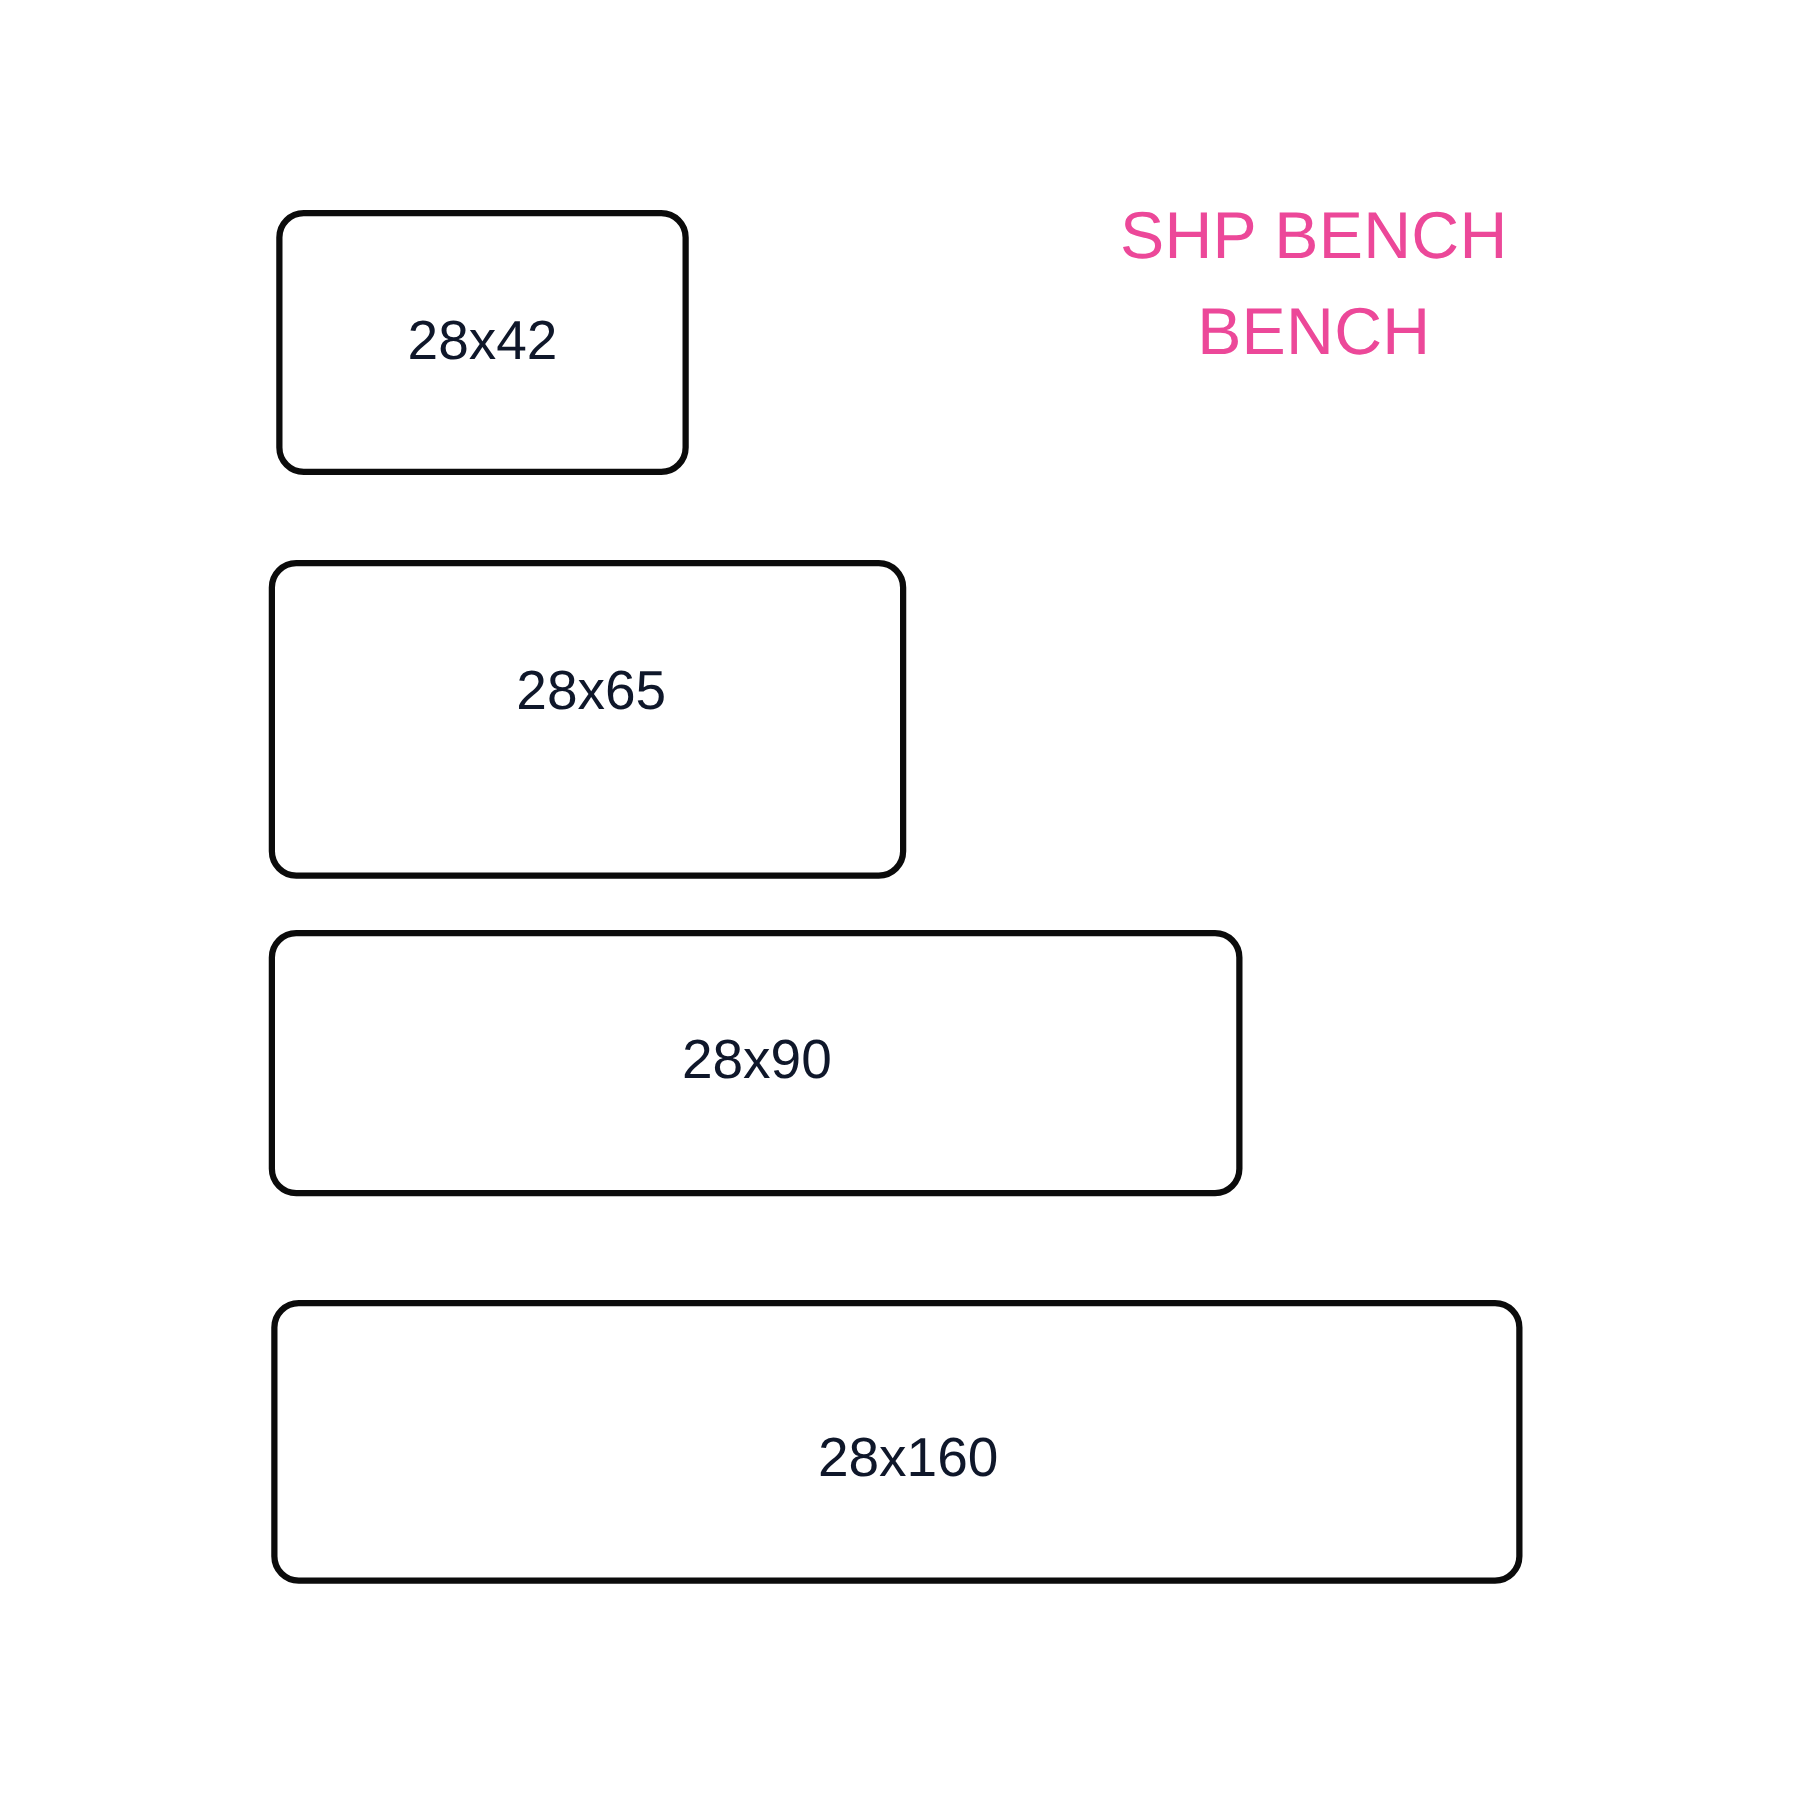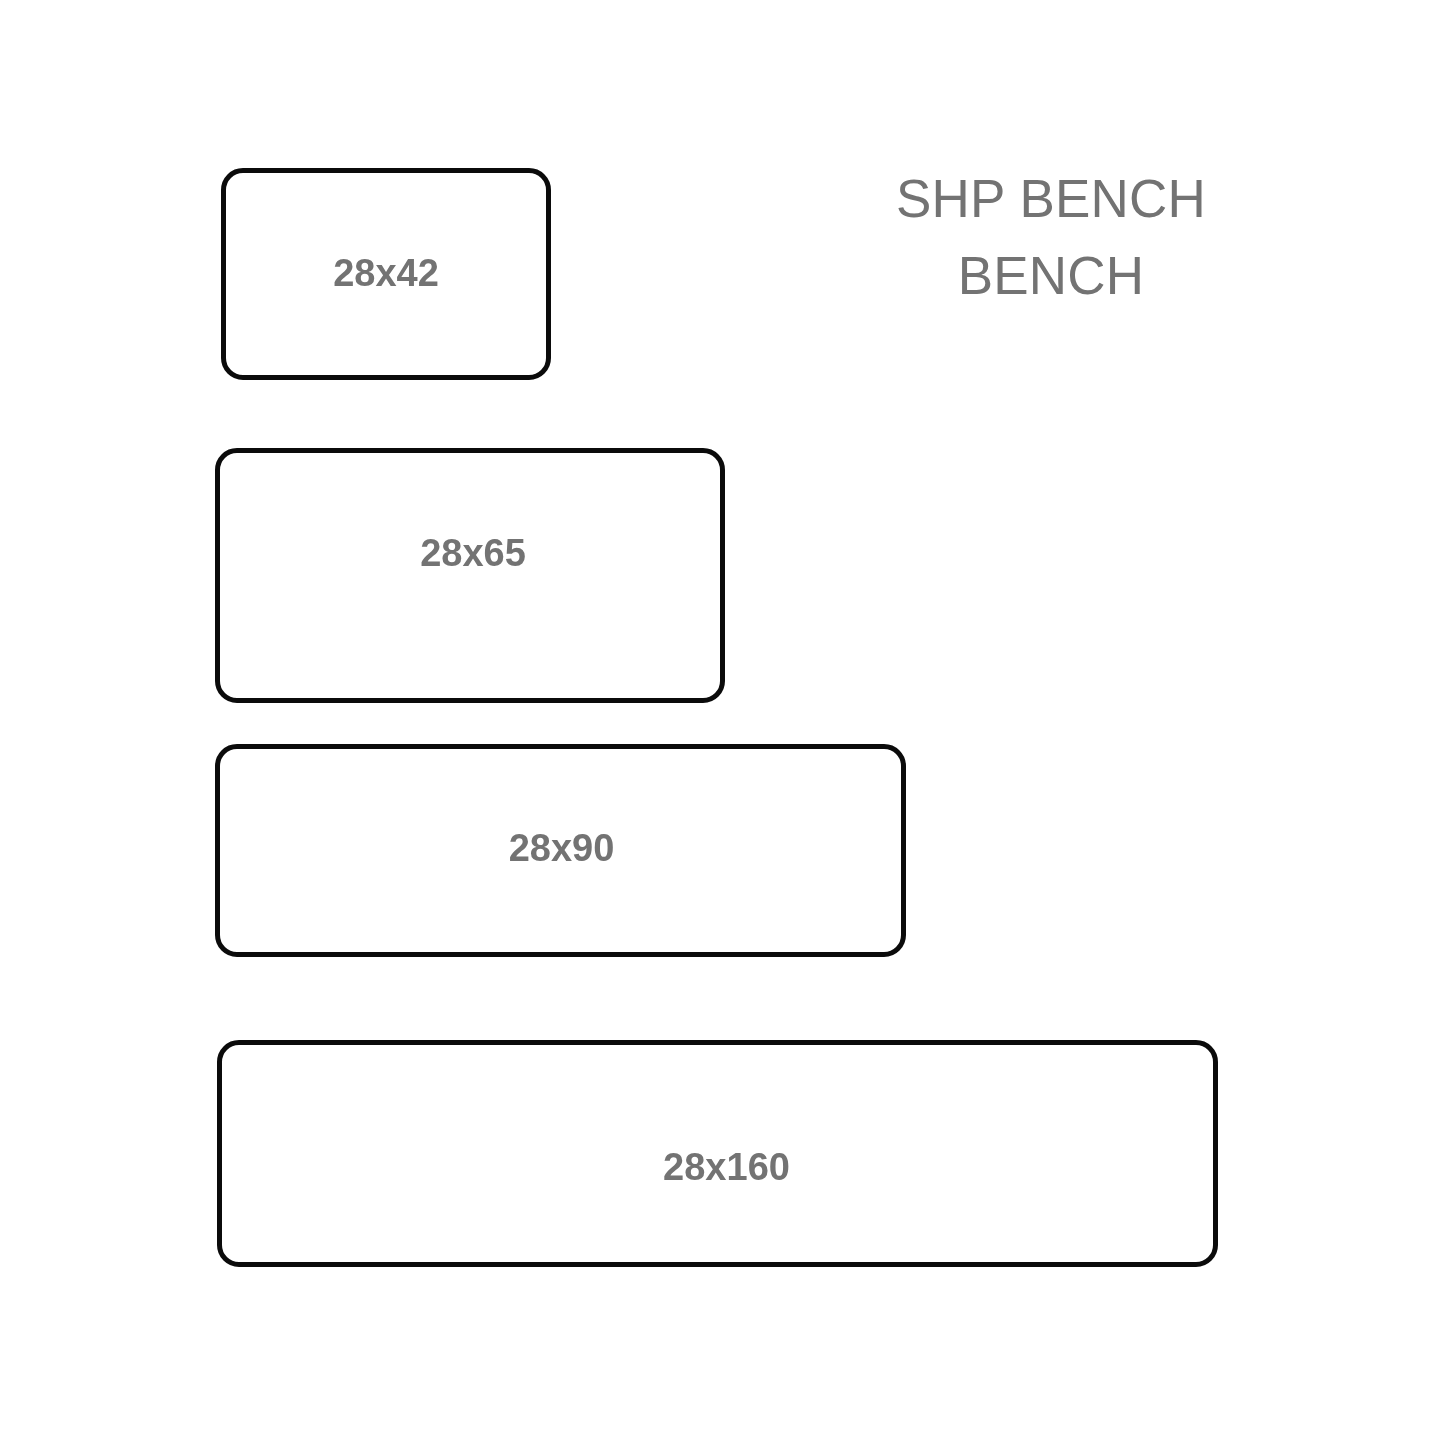--- a/index.html
+++ b/index.html
@@ -17,24 +17,24 @@
     width: 1445px;
     height: 1445px;
     background: #ffffff;
     overflow: hidden;
   }
 
   
   .title-block {
     position: absolute;
     left: 836px;
-    top: 160px;
+    top: 150px;
     width: 430px;
     text-align: center;
-    color: #737373;
+    color: #ec4899;
     font-size: 53px;
     line-height: 77px;
     letter-spacing: 0.2px;
     font-weight: 400;
     white-space: nowrap;
   }
   .title-line {
     display: block;
   }
 
@@ -44,31 +44,31 @@
     box-sizing: border-box;
     background: #ffffff;
     border: 5px solid #0b0b0b;
     border-radius: 22px;
   }
   .board-label {
     position: absolute;
     left: 0;
     right: 0;
     text-align: center;
-    color: #737373;
-    font-size: 38px;
+    color: #0f172a;
+    font-size: 44px;
     line-height: 50px;
-    font-weight: 700;
+    font-weight: 400;
     white-space: nowrap;
   }
 
   
   #board-1 { left: 221px; top: 168px;  width: 330px;  height: 212px; }
   #board-2 { left: 215px; top: 448px;  width: 510px;  height: 255px; }
-  #board-3 { left: 215px; top: 744px;  width: 691px;  height: 213px; }
+  #board-3 { left: 215px; top: 744px;  width: 779px;  height: 213px; }
   #board-4 { left: 217px; top: 1040px; width: 1001px; height: 227px; }
 
   #board-1 .board-label { top: 75px; }
   #board-2 .board-label { top: 75px; left: 6px; }
   #board-3 .board-label { top: 74px; left: 2px; }
   #board-4 .board-label { top: 85px; left: 18px; margin-top: 12px; }
 </style>
 </head>
 <body>
 

